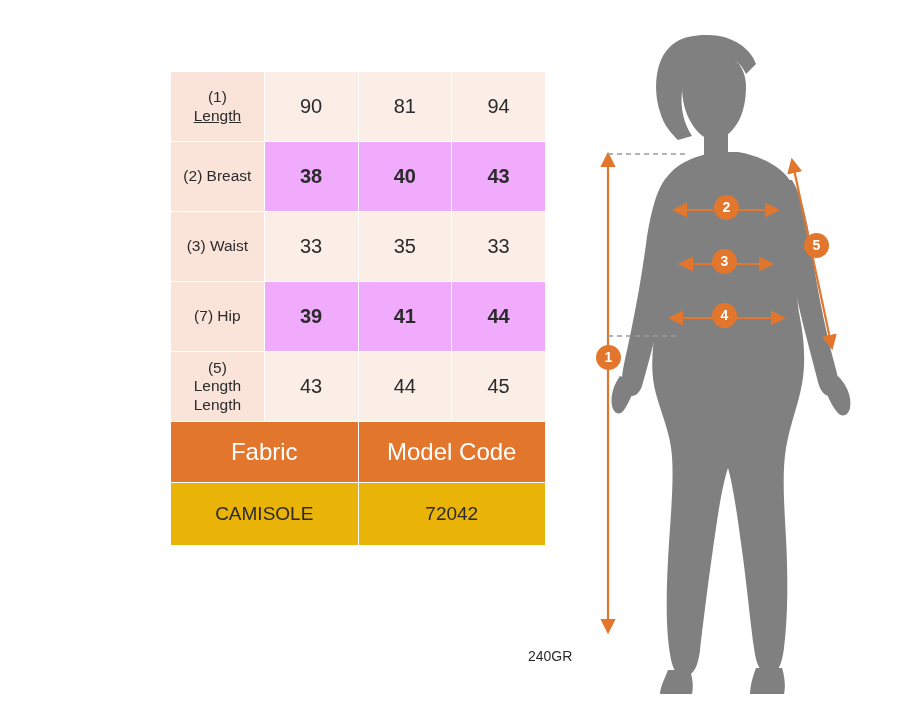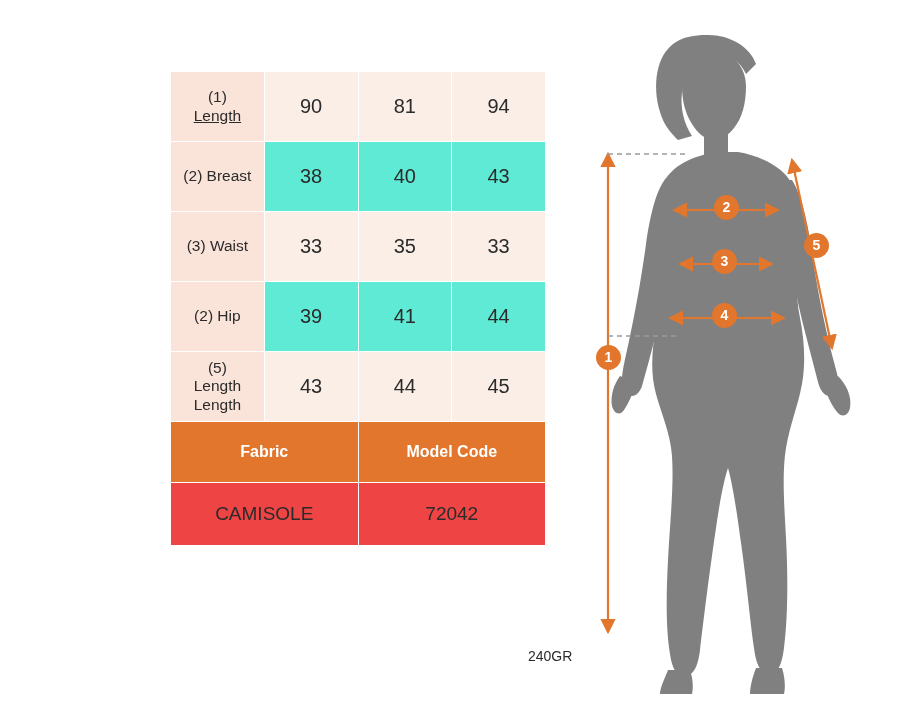--- a/index.html
+++ b/index.html
@@ -47,31 +47,32 @@
     padding: 0 4px;
   }
   .val-cell {
     background: #fbeee7;
     color: #2b2b2b;
     font-size: 20px;
     height: 69px;
     margin-left: 16px;
   }
   .val-cell.alt {
-    background: #5eead4;
+    background: #f0abfc;
+    font-weight: bold;
   }
   .footer-hdr {
     background: #e2762c;
     color: #ffffff;
-    font-weight: bold;
-    font-size: 16px;
+    font-weight: normal;
+    font-size: 24px;
     height: 60px;
   }
   .footer-val {
-    background: #ef4444;
+    background: #eab308;
     color: #2b2b2b;
     font-size: 19px;
     height: 62px;
   }
   .u-line {
     text-decoration: underline;
   }
 
   
   #weight-code {
@@ -134,21 +135,21 @@
   </tr>
 
   <tr>
     <td class="row-label">(3) Waist</td>
     <td class="val-cell">33</td>
     <td class="val-cell">35</td>
     <td class="val-cell">33</td>
   </tr>
 
   <tr>
-    <td class="row-label">(2) Hip</td>
+    <td class="row-label">(7) Hip</td>
     <td class="val-cell alt">39</td>
     <td class="val-cell alt">41</td>
     <td class="val-cell alt">44</td>
   </tr>
 
   <tr>
     <td class="row-label">
       <div>(5)</div>
       <div>Length</div>
       <div>Length</div>

